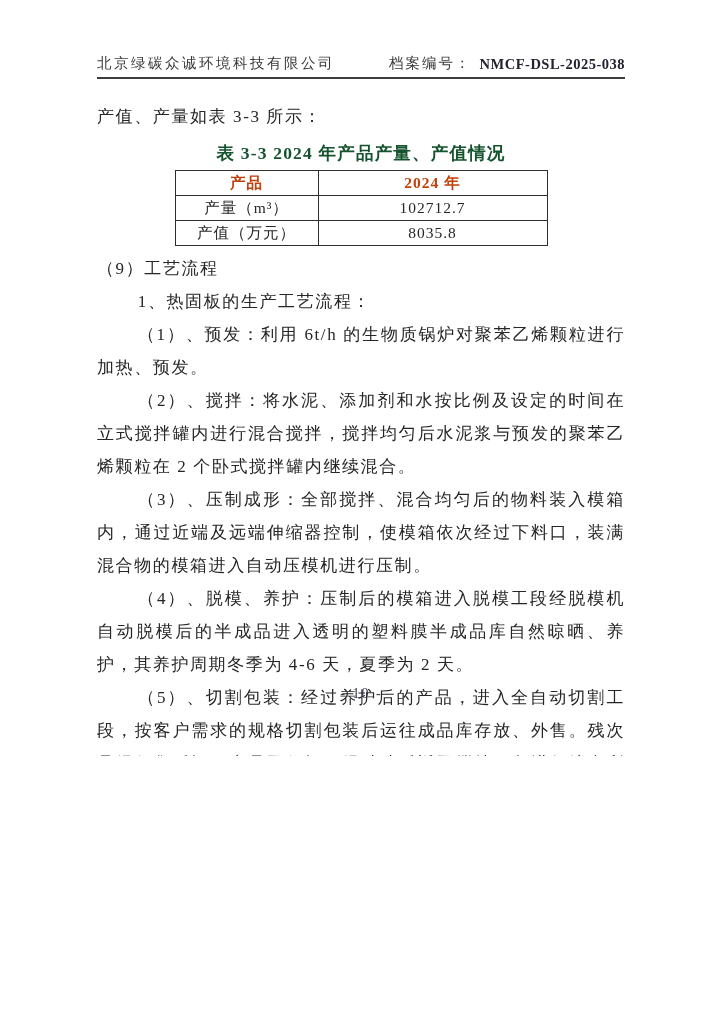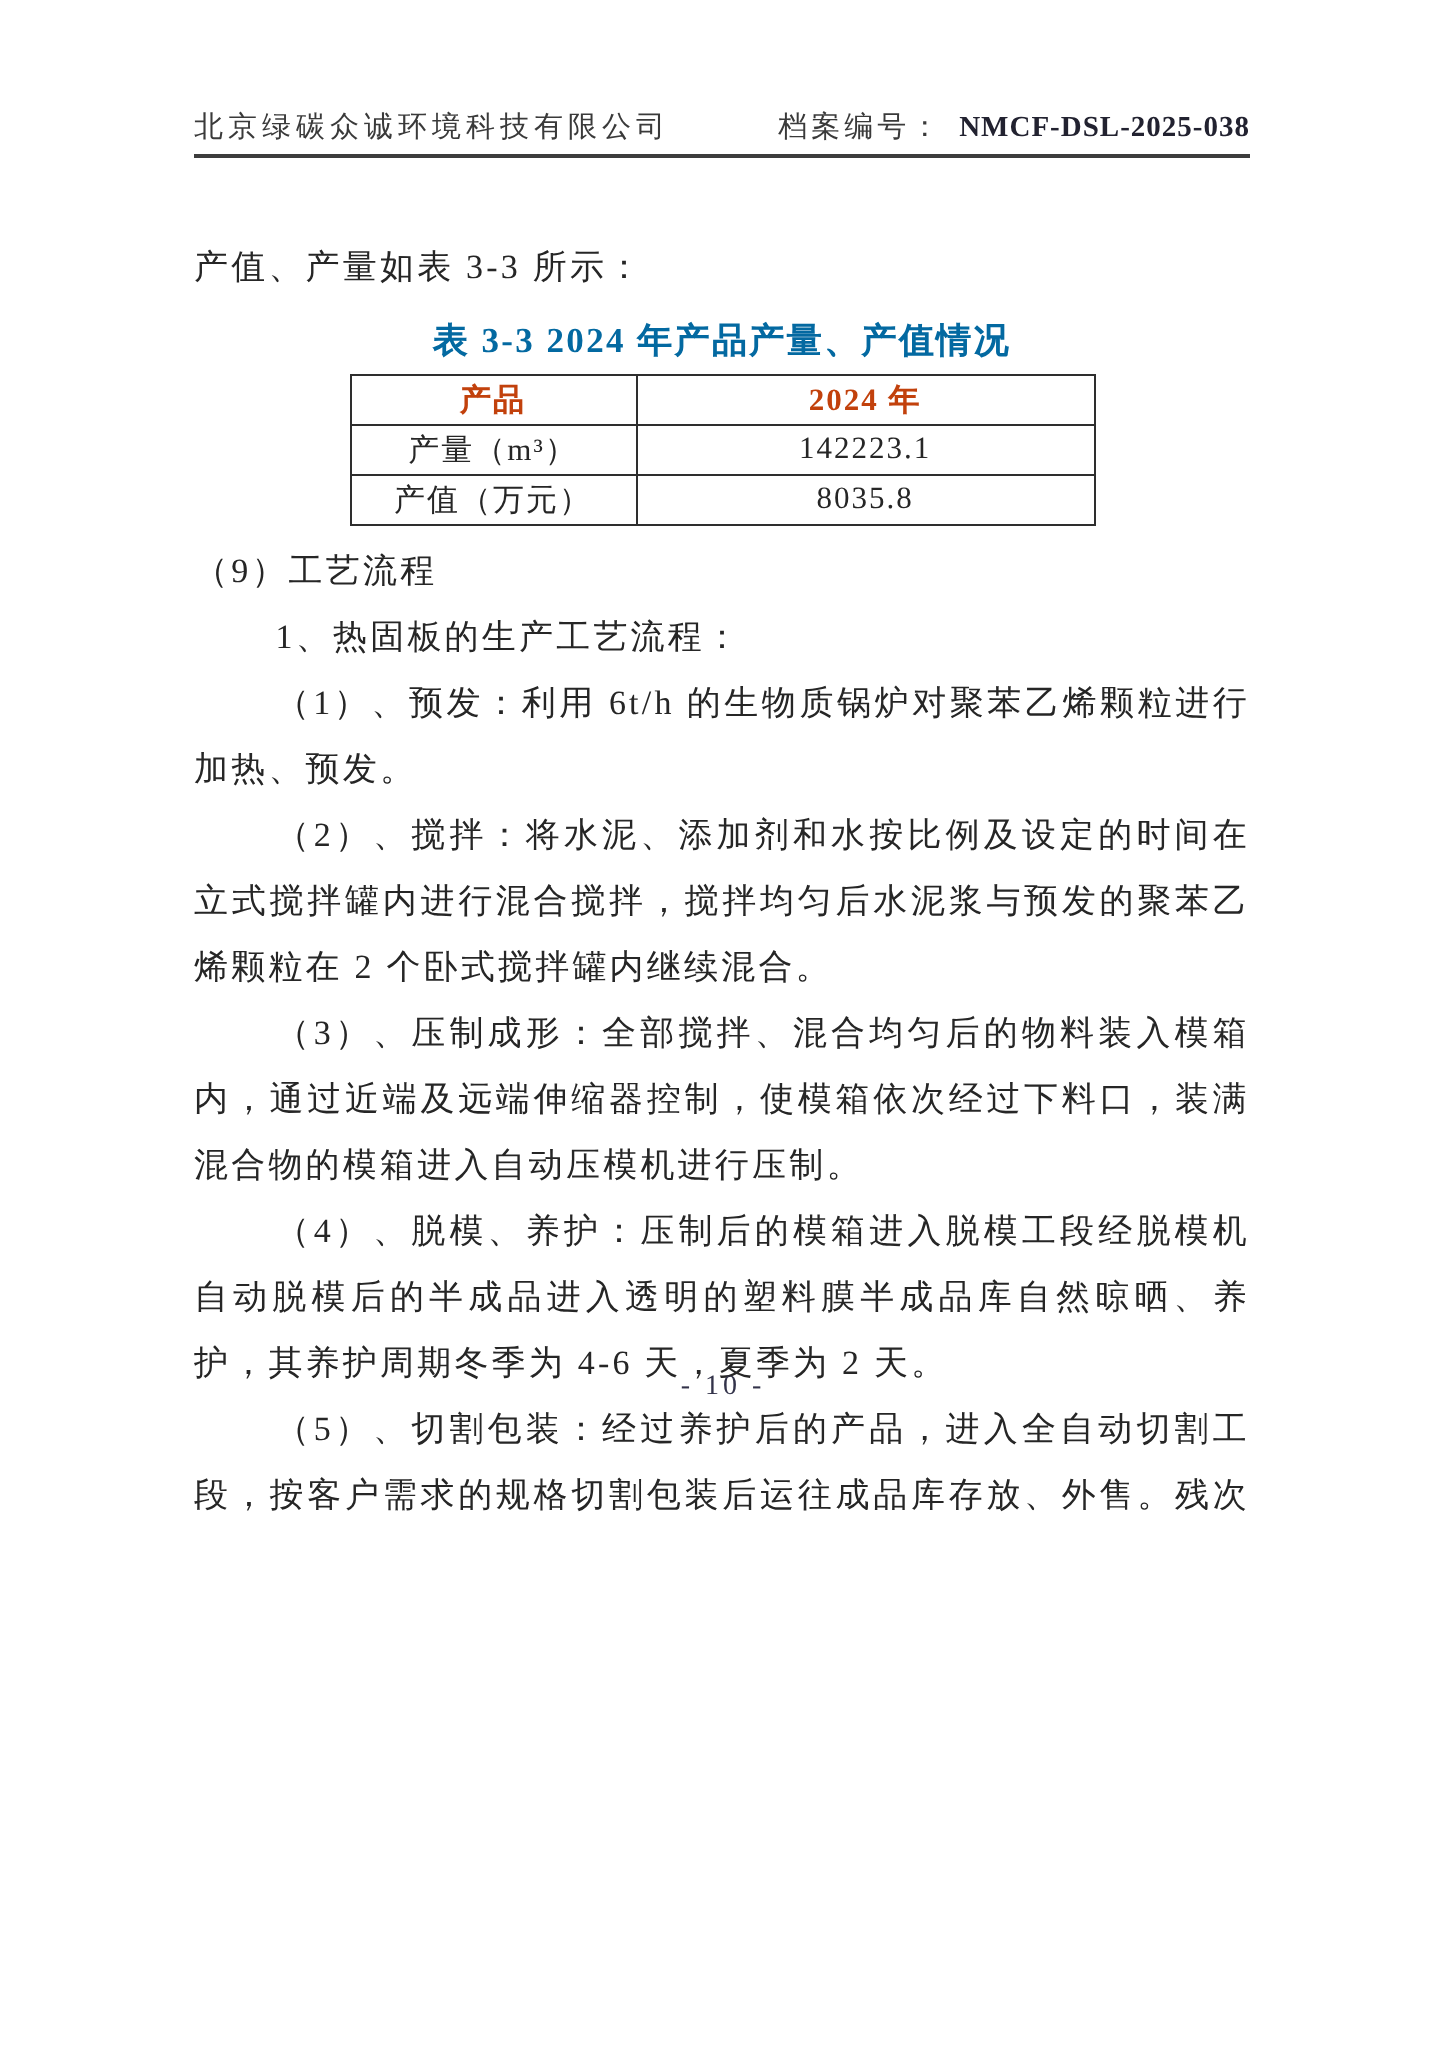--- a/index.html
+++ b/index.html
@@ -23,38 +23,38 @@
     border-bottom: 2px solid #3d3d3d;
     padding-bottom: 4px;
     font-size: 14.5px;
     color: #3a3a3a;
   }
   .company { letter-spacing: 2.5px; font-weight: 500; }
   .archive { display: flex; align-items: flex-end; letter-spacing: 1px; }
   .archive-label { letter-spacing: 2px; text-align: center; }
   .archive-number { font-weight: 700; margin-left: 8px; letter-spacing: 0.5px; color: #222230; }
   
-  .content { margin-top: 38px; }
+  .content { margin-top: 21px; }
   .para {
     font-size: 17px;
     line-height: 33px;
     letter-spacing: 1.6px;
     text-align: justify;
     margin: 0;
   }
   .para.indent { text-indent: 2.4em; }
   
   .table-title {
     text-align: center;
     font-weight: 700;
     font-size: 17.5px;
     letter-spacing: 1.2px;
     line-height: 26px;
     margin-top: 7px;
-    color: #0369a1;
+    color: #14532d;
   }
   table.prod-table {
     border-collapse: collapse;
     margin: 4px auto 6px auto;
     table-layout: fixed;
     width: 362px;
   }
   .prod-table td, .prod-table th {
     border: 1.4px solid #2e2e2e;
     text-align: center;
@@ -98,21 +98,21 @@
     <div class="table-title">表 3-3 2024 年产品产量、产值情况</div>
 
     <table class="prod-table">
       <tbody>
           <tr>
         <th class="col-product">产品</th>
         <th class="col-year">2024 年</th>
       </tr>
       <tr>
         <td>产量（m³）</td>
-        <td>142223.1</td>
+        <td>102712.7</td>
       </tr>
       <tr>
         <td>产值（万元）</td>
         <td>8035.8</td>
       </tr>
     </tbody>
       </table>
 
     <p class="para">（9）工艺流程</p>
     <p class="para indent">1、热固板的生产工艺流程：</p>

